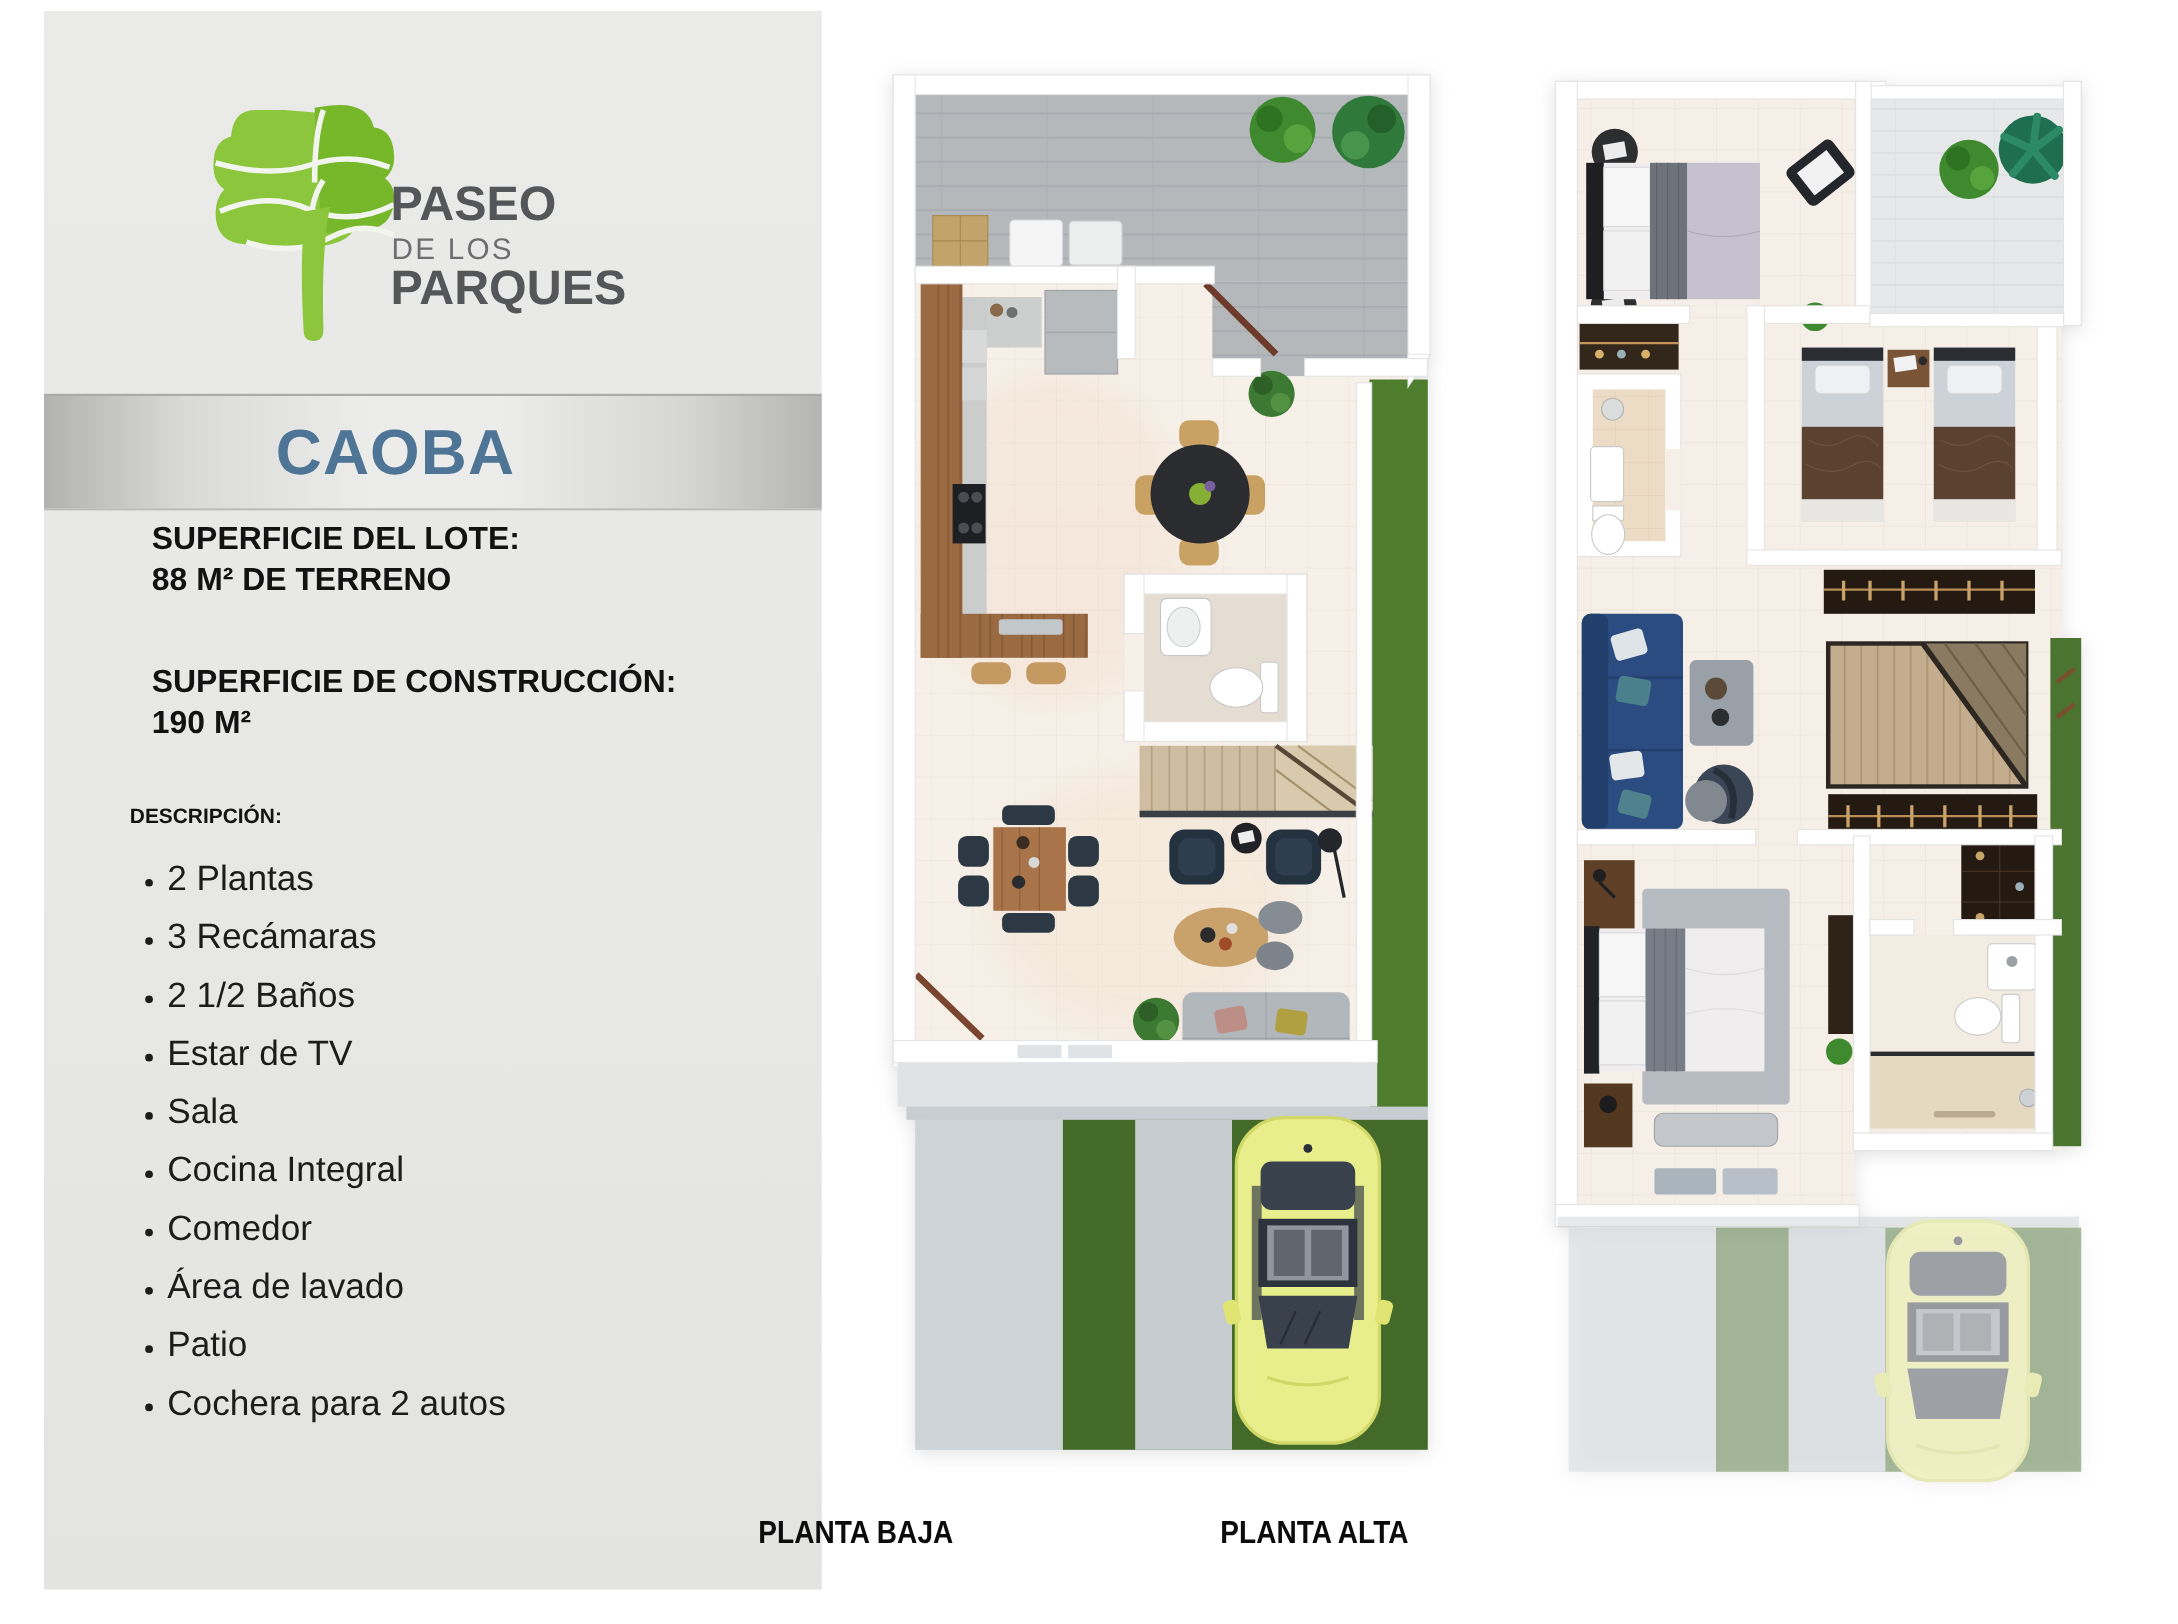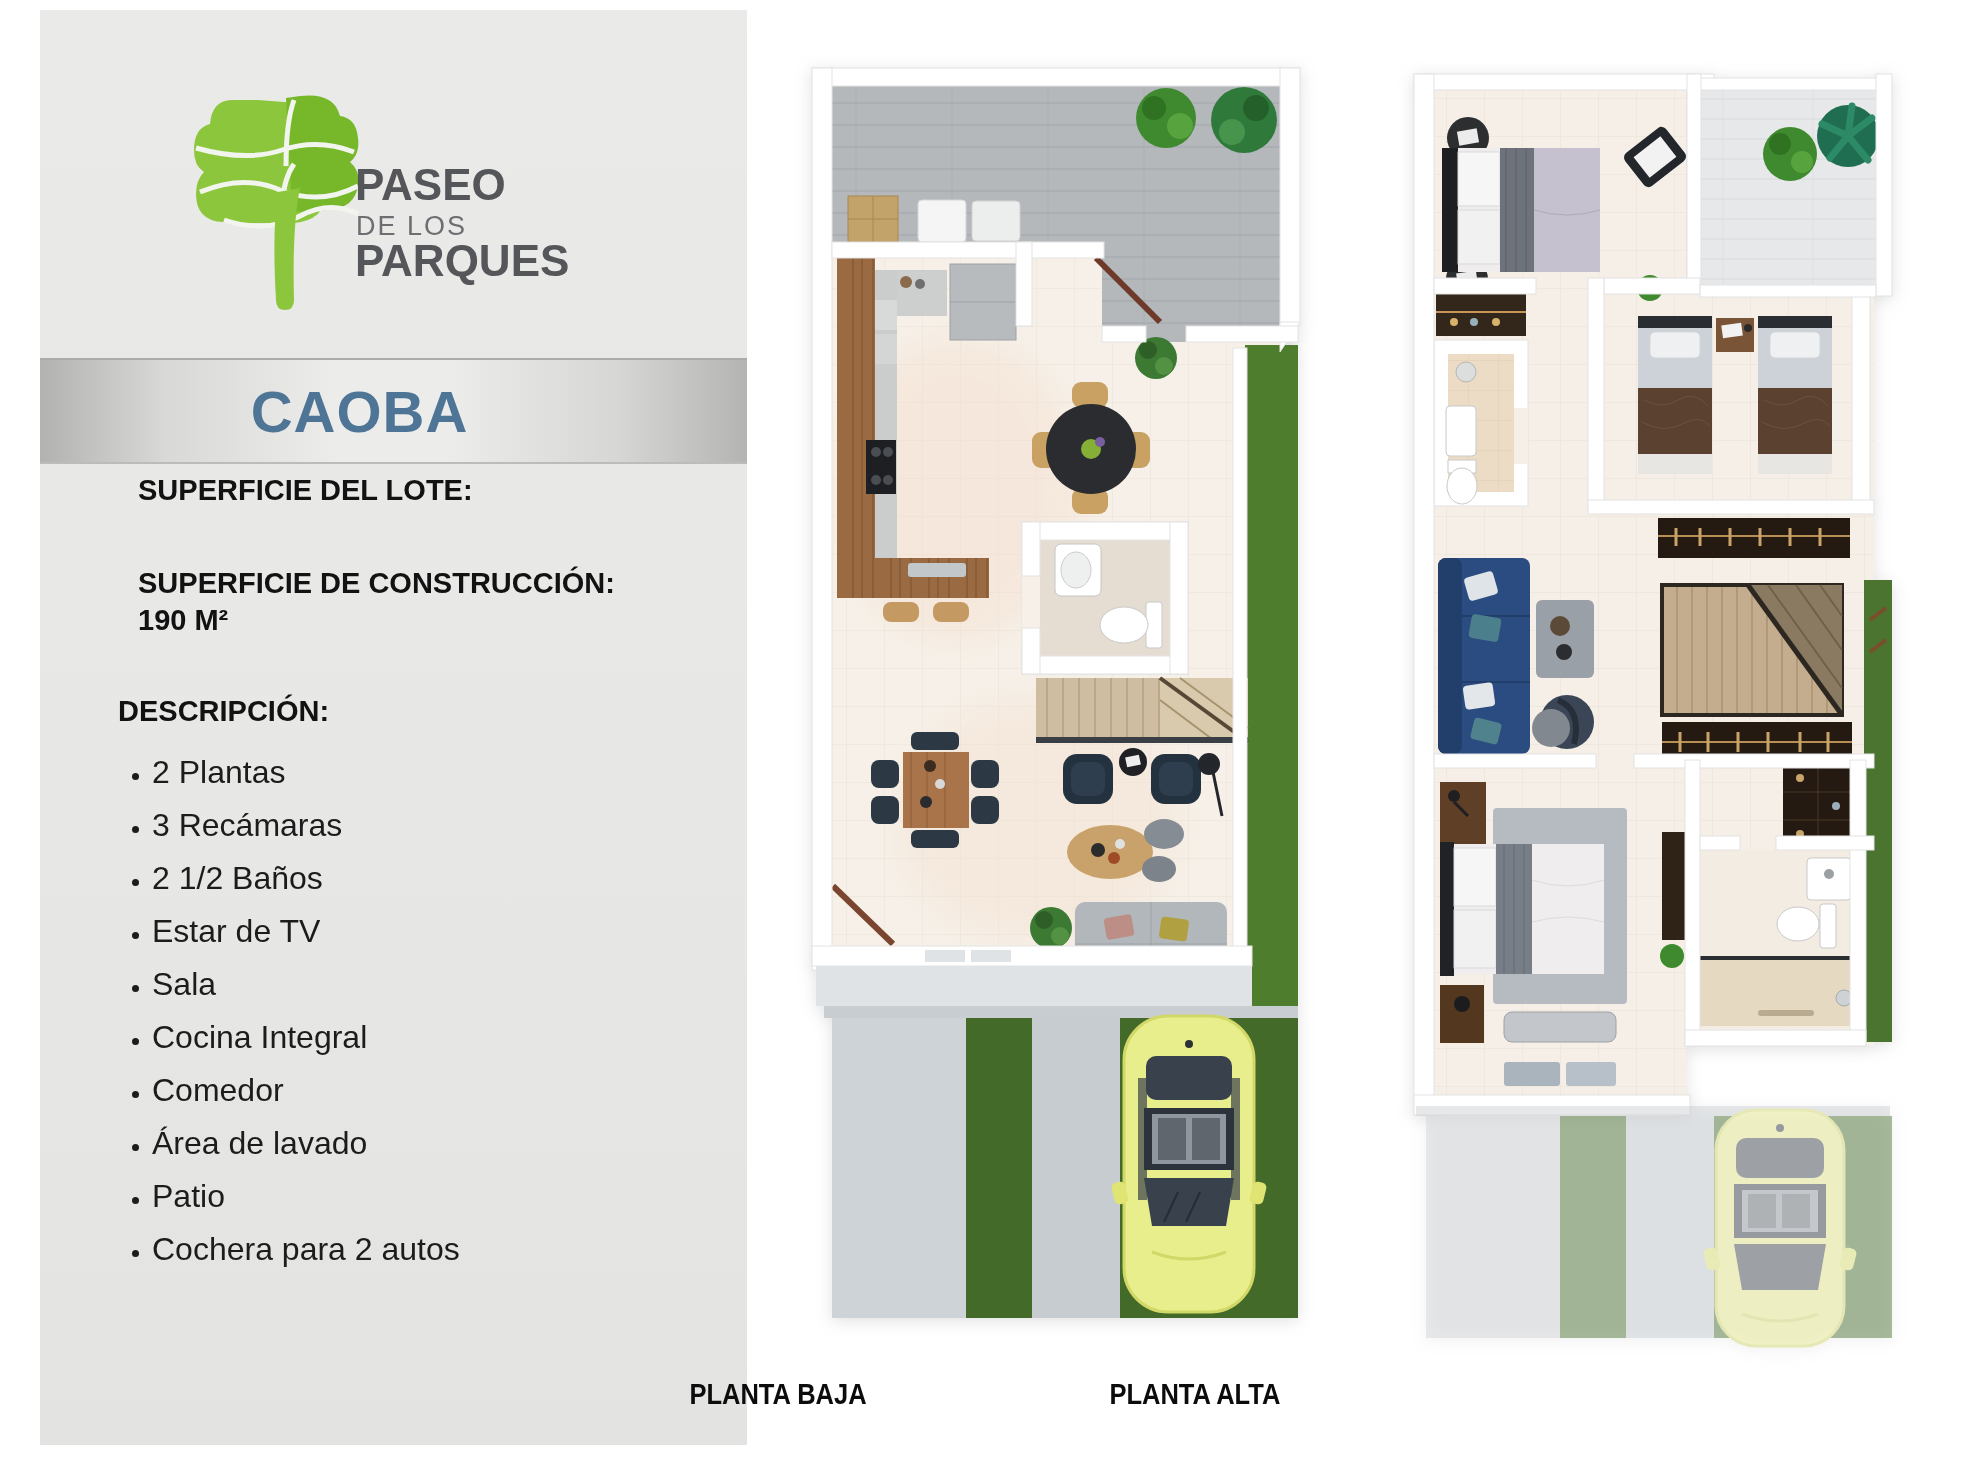--- a/index.html
+++ b/index.html
@@ -11,21 +11,21 @@
   .logo{position:absolute;left:150px;top:60px;width:400px;height:250px;}
   .banner{position:absolute;left:0px;top:300px;width:707px;height:102px;
           background:linear-gradient(90deg,#b2b2b1 0%,#d9d9d8 18%,#ececeb 42%,#ececeb 58%,#d6d6d5 82%,#b4b4b3 100%);
           border-top:2px solid #ababaa;border-bottom:2px solid #bcbcbb;
           display:flex;align-items:center;justify-content:center;margin-top:48px;}
   .banner-title{font-size:58px;font-weight:bold;color:#4f7596;letter-spacing:1px;
                 transform:translateX(-34px);}
   .specs{position:absolute;left:78px;top:462px;width:600px;}
   .spec-block{margin-bottom:56px;}
   .spec-label,.spec-value{font-size:29px;font-weight:bold;color:#121212;line-height:37px;margin-left:20px;}
-  .desc-title{font-size:29px;font-weight:bold;color:#121212;margin:0 0 18px 0;}
+  .desc-title{font-size:19px;font-weight:bold;color:#121212;margin:0 0 18px 0;}
   .desc-list{margin:0;padding:0 0 0 34px;list-style:disc;}
   .desc-list li{font-size:32px;color:#1c1c1c;height:53px;line-height:53px;}
   .desc-list li::marker{font-size:22px;color:#1c1c1c;}
   
   .plan-svg{position:absolute;filter:drop-shadow(0 3px 8px rgba(90,90,90,.18));}
   .plan-label{position:absolute;top:1378px;width:190px;text-align:center;
               font-size:29px;font-weight:bold;color:#0c0c0c;letter-spacing:0px;
               transform:scaleX(.88);transform-origin:center;white-space:nowrap;}
   #label-baja{left:678px;}
   #label-alta{left:1098px;}
@@ -55,20 +55,21 @@
       </g>
     </svg>
 
     <div class="banner">
       <span class="banner-title">CAOBA</span>
     </div>
 
     <div class="specs">
       <div class="spec-block">
         <div class="spec-label">SUPERFICIE DEL LOTE:</div>
+        <div class="spec-value">88 M² DE TERRENO</div>
       </div>
       <div class="spec-block">
         <div class="spec-label">SUPERFICIE DE CONSTRUCCIÓN:</div>
         <div class="spec-value">190 M²</div>
       </div>
       <div>
         <p class="desc-title">DESCRIPCIÓN:</p>
         <ul class="desc-list">
           <li>2 Plantas</li>
           <li>3 Recámaras</li>

